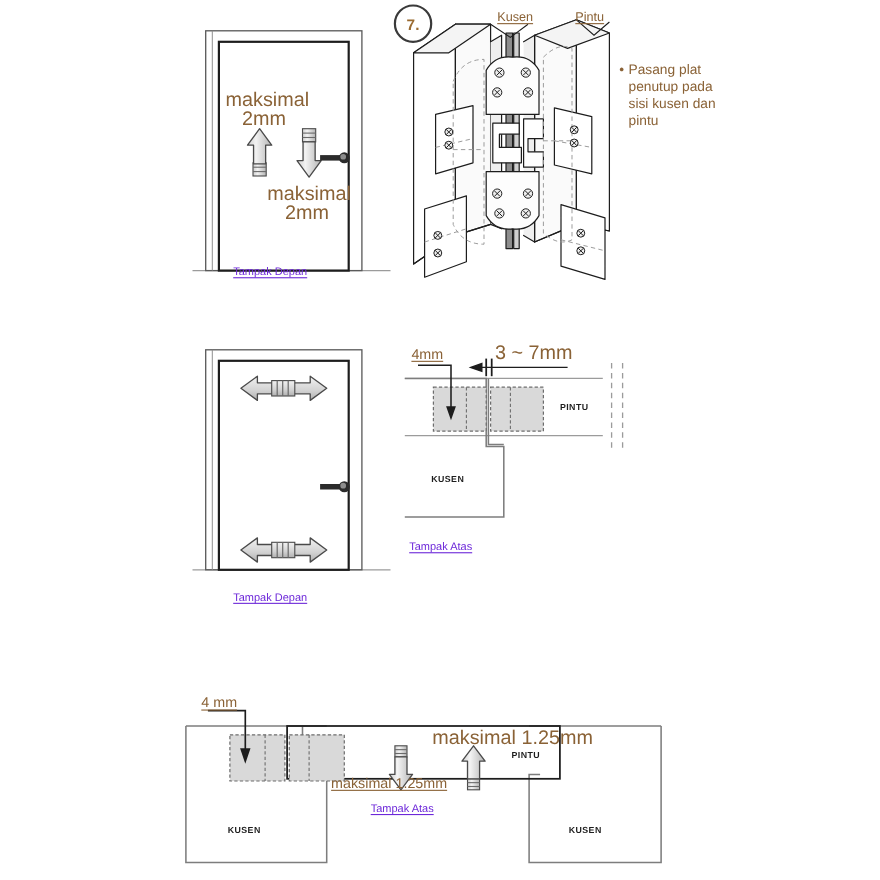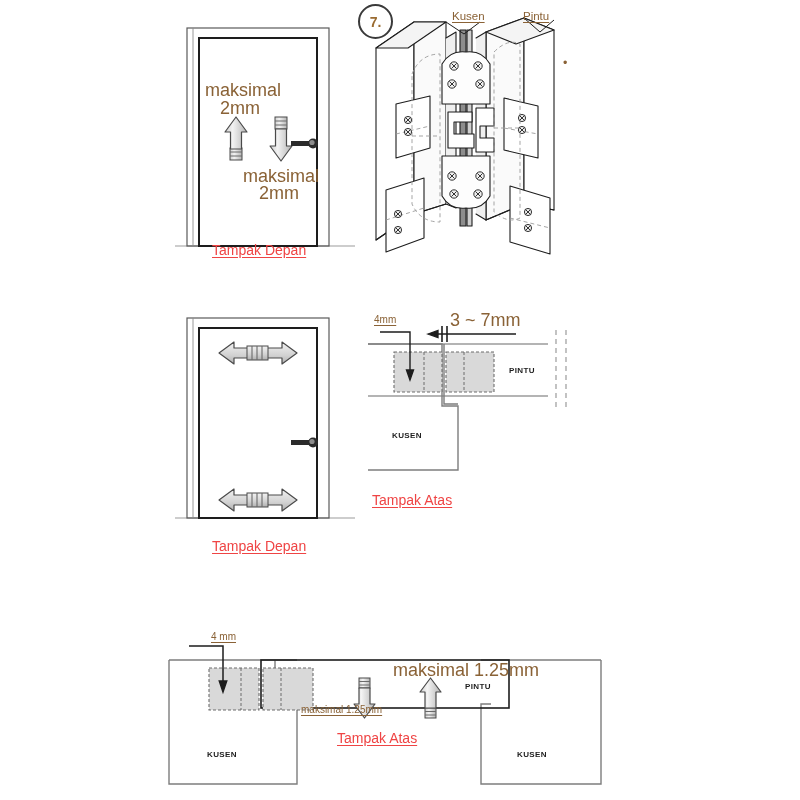--- a/index.html
+++ b/index.html
@@ -2,24 +2,24 @@
 <html><head>
 <meta charset="utf-8">
 <style>
   html,body{margin:0;padding:0;background:#ffffff;}
   body{width:800px;height:800px;position:relative;overflow:hidden;
        font-family:"Liberation Sans","DejaVu Sans",sans-serif;
        -webkit-font-smoothing:antialiased;}
   .sheet{position:absolute;left:0;top:0;width:800px;height:800px;}
   .abs{position:absolute;}
   .lbl{position:absolute;white-space:nowrap;}
-  .cap{color:#ef4444;font-size:14px;text-decoration:underline;
+  .cap{color:#6d28d9;font-size:10px;text-decoration:underline;
        text-underline-offset:2px;}
   .dim{color:#8a6236;font-size:18px;}
-  .dim-u{color:#8a6236;font-size:10px;text-decoration:underline;
+  .dim-u{color:#8a6236;font-size:13px;text-decoration:underline;
          text-underline-offset:2px;}
   .tag{color:#1d1d1d;font-size:8px;font-weight:bold;letter-spacing:.4px;}
   .lead{color:#8a6236;font-size:11.5px;text-decoration:underline;
         text-underline-offset:2px;}
   .bullet{color:#8a6236;font-size:12.5px;line-height:15.5px;}
 
   
   .stepmark{width:31px;height:31px;border-radius:50%;
             border:2px solid #3a3a3a;display:flex;align-items:center;
             justify-content:center;color:#9a6b31;font-size:14px;
@@ -191,20 +191,26 @@
       </g>
     </svg>
   </div>
 
   <div class="lbl lead" style="left:452px;top:10px;">Kusen</div>
   <div class="lbl lead" style="left:523px;top:10px;">Pintu</div>
 
   <div class="abs" style="left:563px;top:56px;width:110px;">
     <div style="display:flex;">
       <span class="bullet" style="margin-right:4px;">•</span>
+      <span>
+        <div class="bullet">Pasang plat</div>
+        <div class="bullet">penutup pada</div>
+        <div class="bullet">sisi kusen dan</div>
+        <div class="bullet">pintu</div>
+      </span>
     </div>
   </div>
 
   <div class="abs" style="left:175px;top:310px;width:180px;height:225px;">
     <svg width="180" height="225" viewBox="0 0 180 225">
       <line x1="0" y1="208" x2="180" y2="208" stroke="#9b9b9b" stroke-width="1.2"></line>
       <rect x="12" y="8" width="142" height="200" fill="none" stroke="#5a5a5a" stroke-width="1.2"></rect>
       <rect x="24" y="18" width="118" height="190" fill="none" stroke="#1d1d1d" stroke-width="2"></rect>
       <line x1="18" y1="8" x2="18" y2="208" stroke="#8d8d8d" stroke-width="0.9"></line>
     </svg>
@@ -343,21 +349,21 @@
             <stop offset="100%" stop-color="#b4b4b4"></stop>
           </linearGradient>
         </defs>
         <rect x="6" y="32" width="11" height="10" fill="url(#g-up2)" stroke="#4a4a4a" stroke-width="1"></rect>
         <line x1="6" y1="35.5" x2="17" y2="35.5" stroke="#6a6a6a" stroke-width="1"></line>
         <line x1="6" y1="39" x2="17" y2="39" stroke="#6a6a6a" stroke-width="1"></line>
         <path d="M11.5 2 L22 16 L17 16 L17 32 L6 32 L6 16 L1 16 Z" fill="url(#g-up2)" stroke="#4a4a4a" stroke-width="1.2" stroke-linejoin="round"></path>
       </svg>
     </div>
 
-    <div class="lbl dim-u" style="left:18px;top:-1px;margin-left:28px;">4 mm</div>
+    <div class="lbl dim-u" style="left:18px;top:-1px;">4 mm</div>
 
     <div class="lbl dim" style="left:228px;top:28px;">maksimal 1.25mm</div>
 
     <div class="lbl dim-u" style="left:136px;top:72px;">maksimal 1.25mm</div>
 
     <div class="lbl tag" style="left:300px;top:50px;">PINTU</div>
     <div class="lbl tag" style="left:42px;top:118px;">KUSEN</div>
     <div class="lbl tag" style="left:352px;top:118px;">KUSEN</div>
   </div>
 

